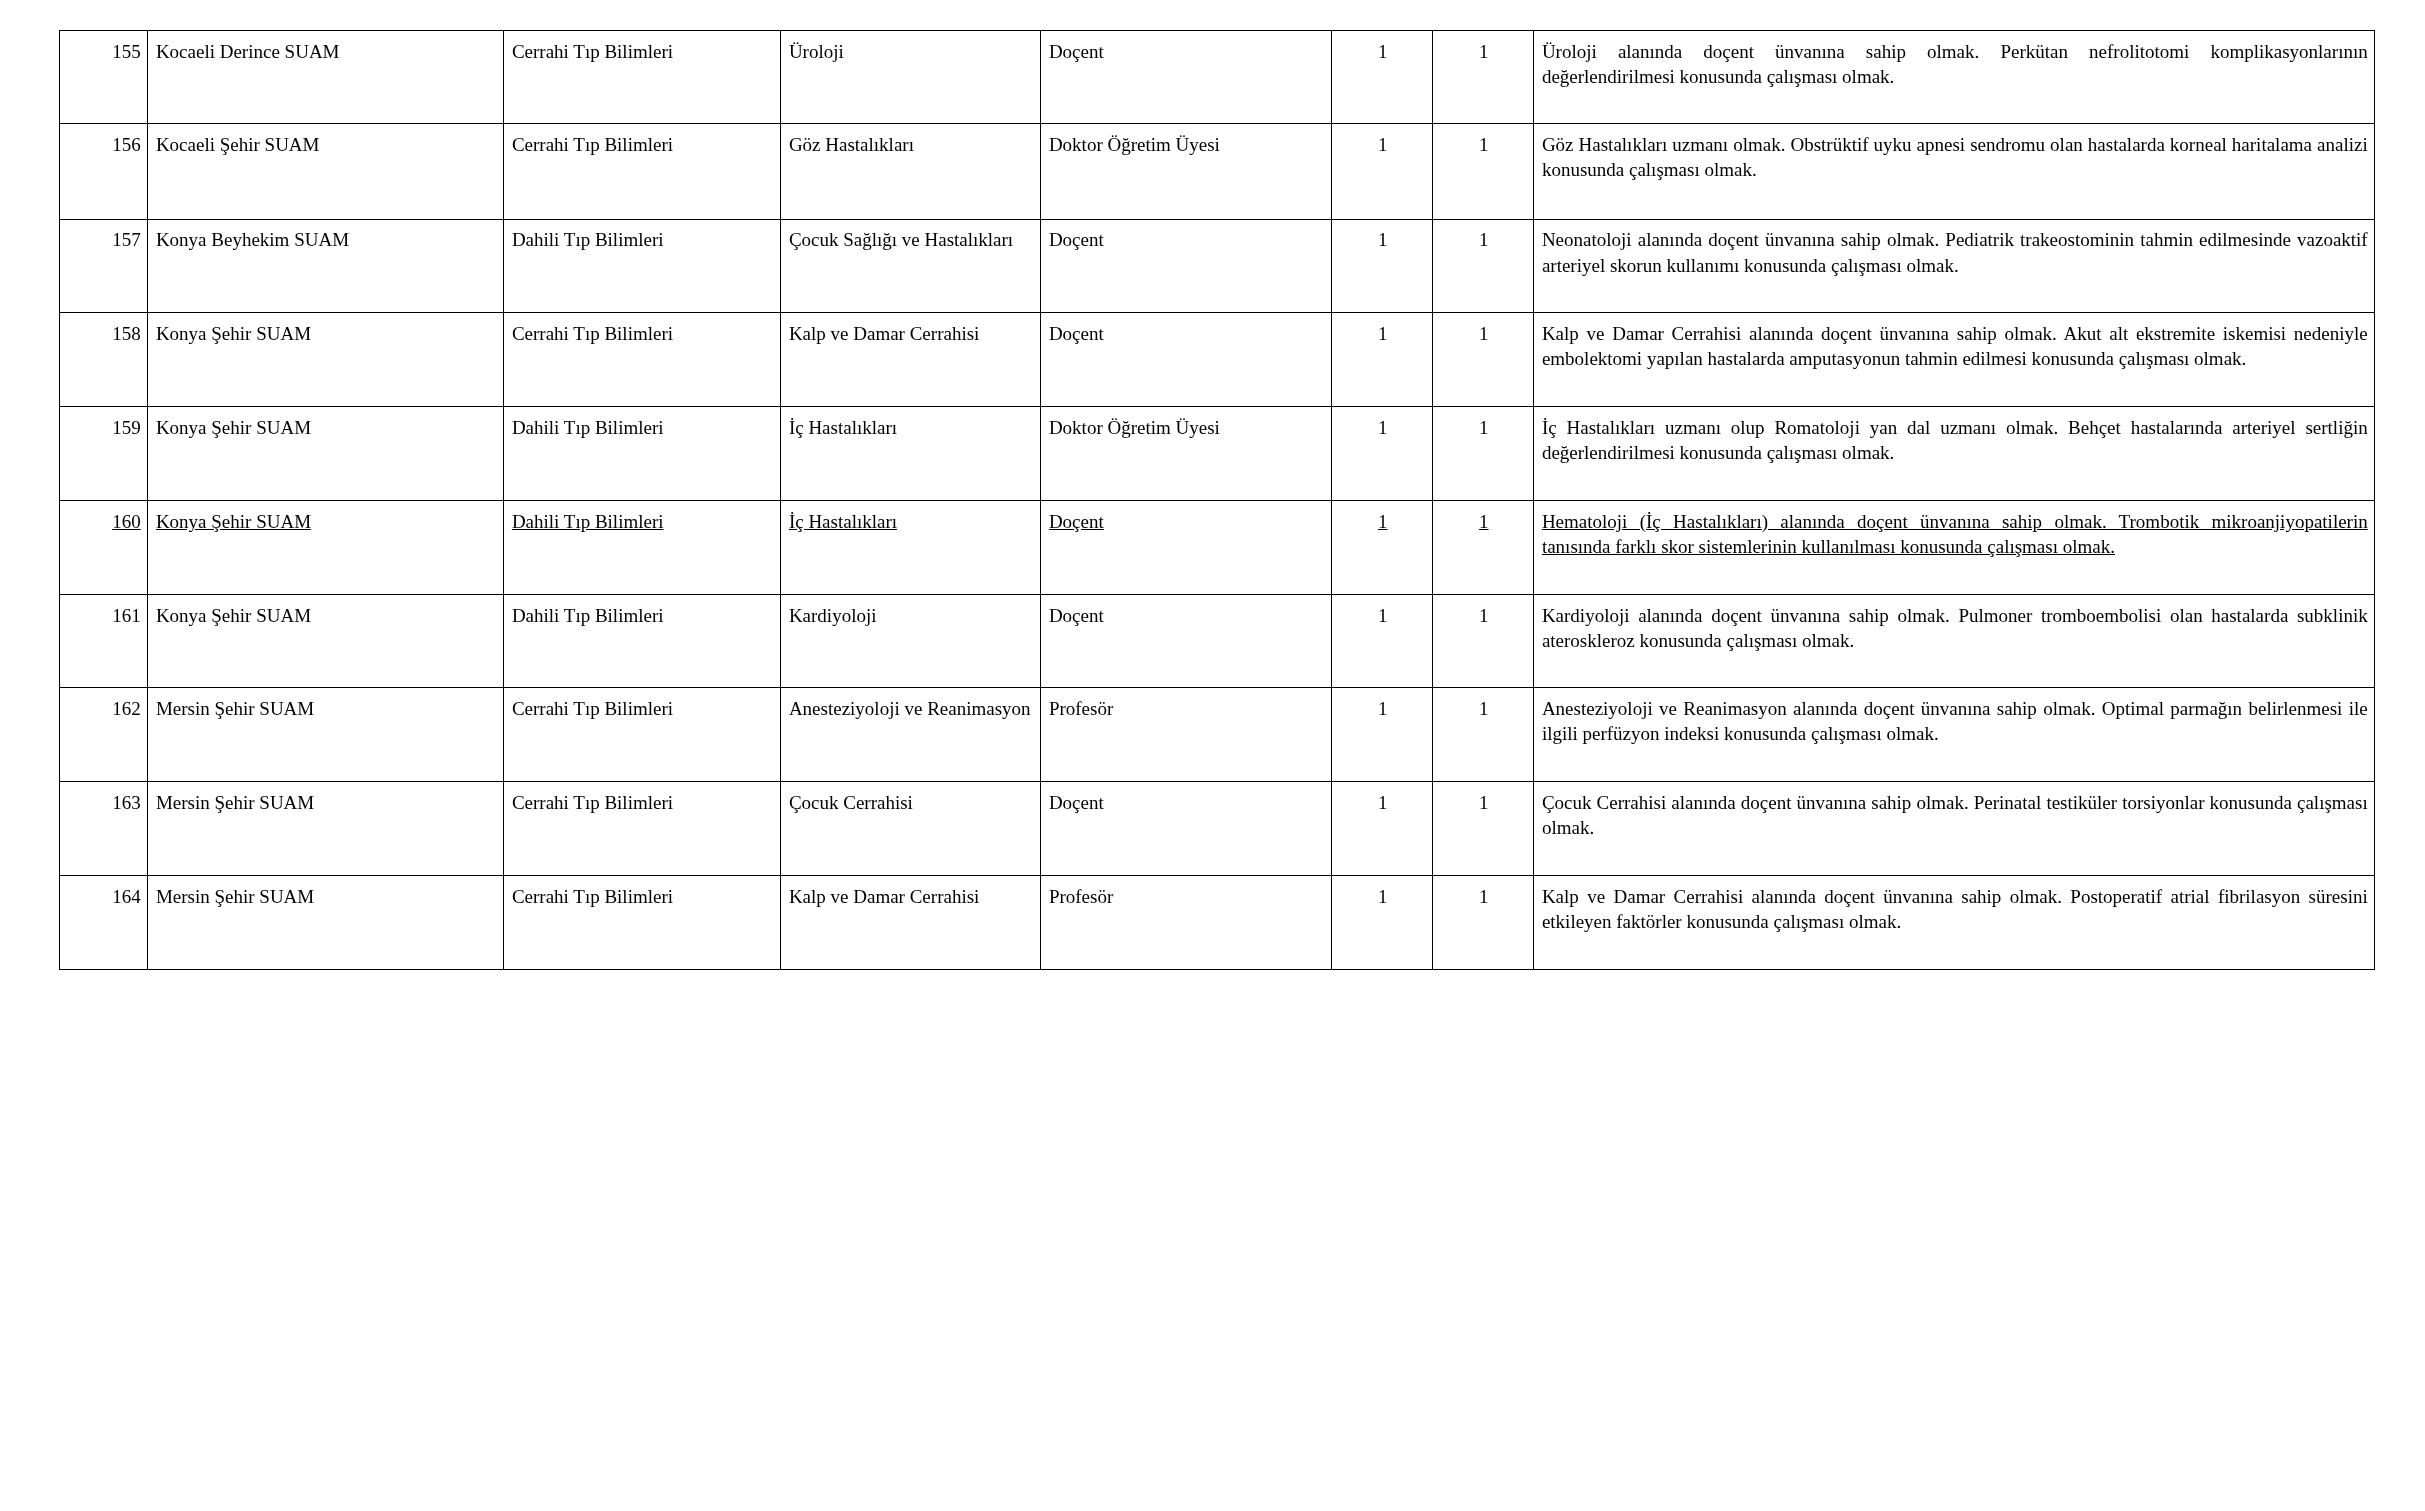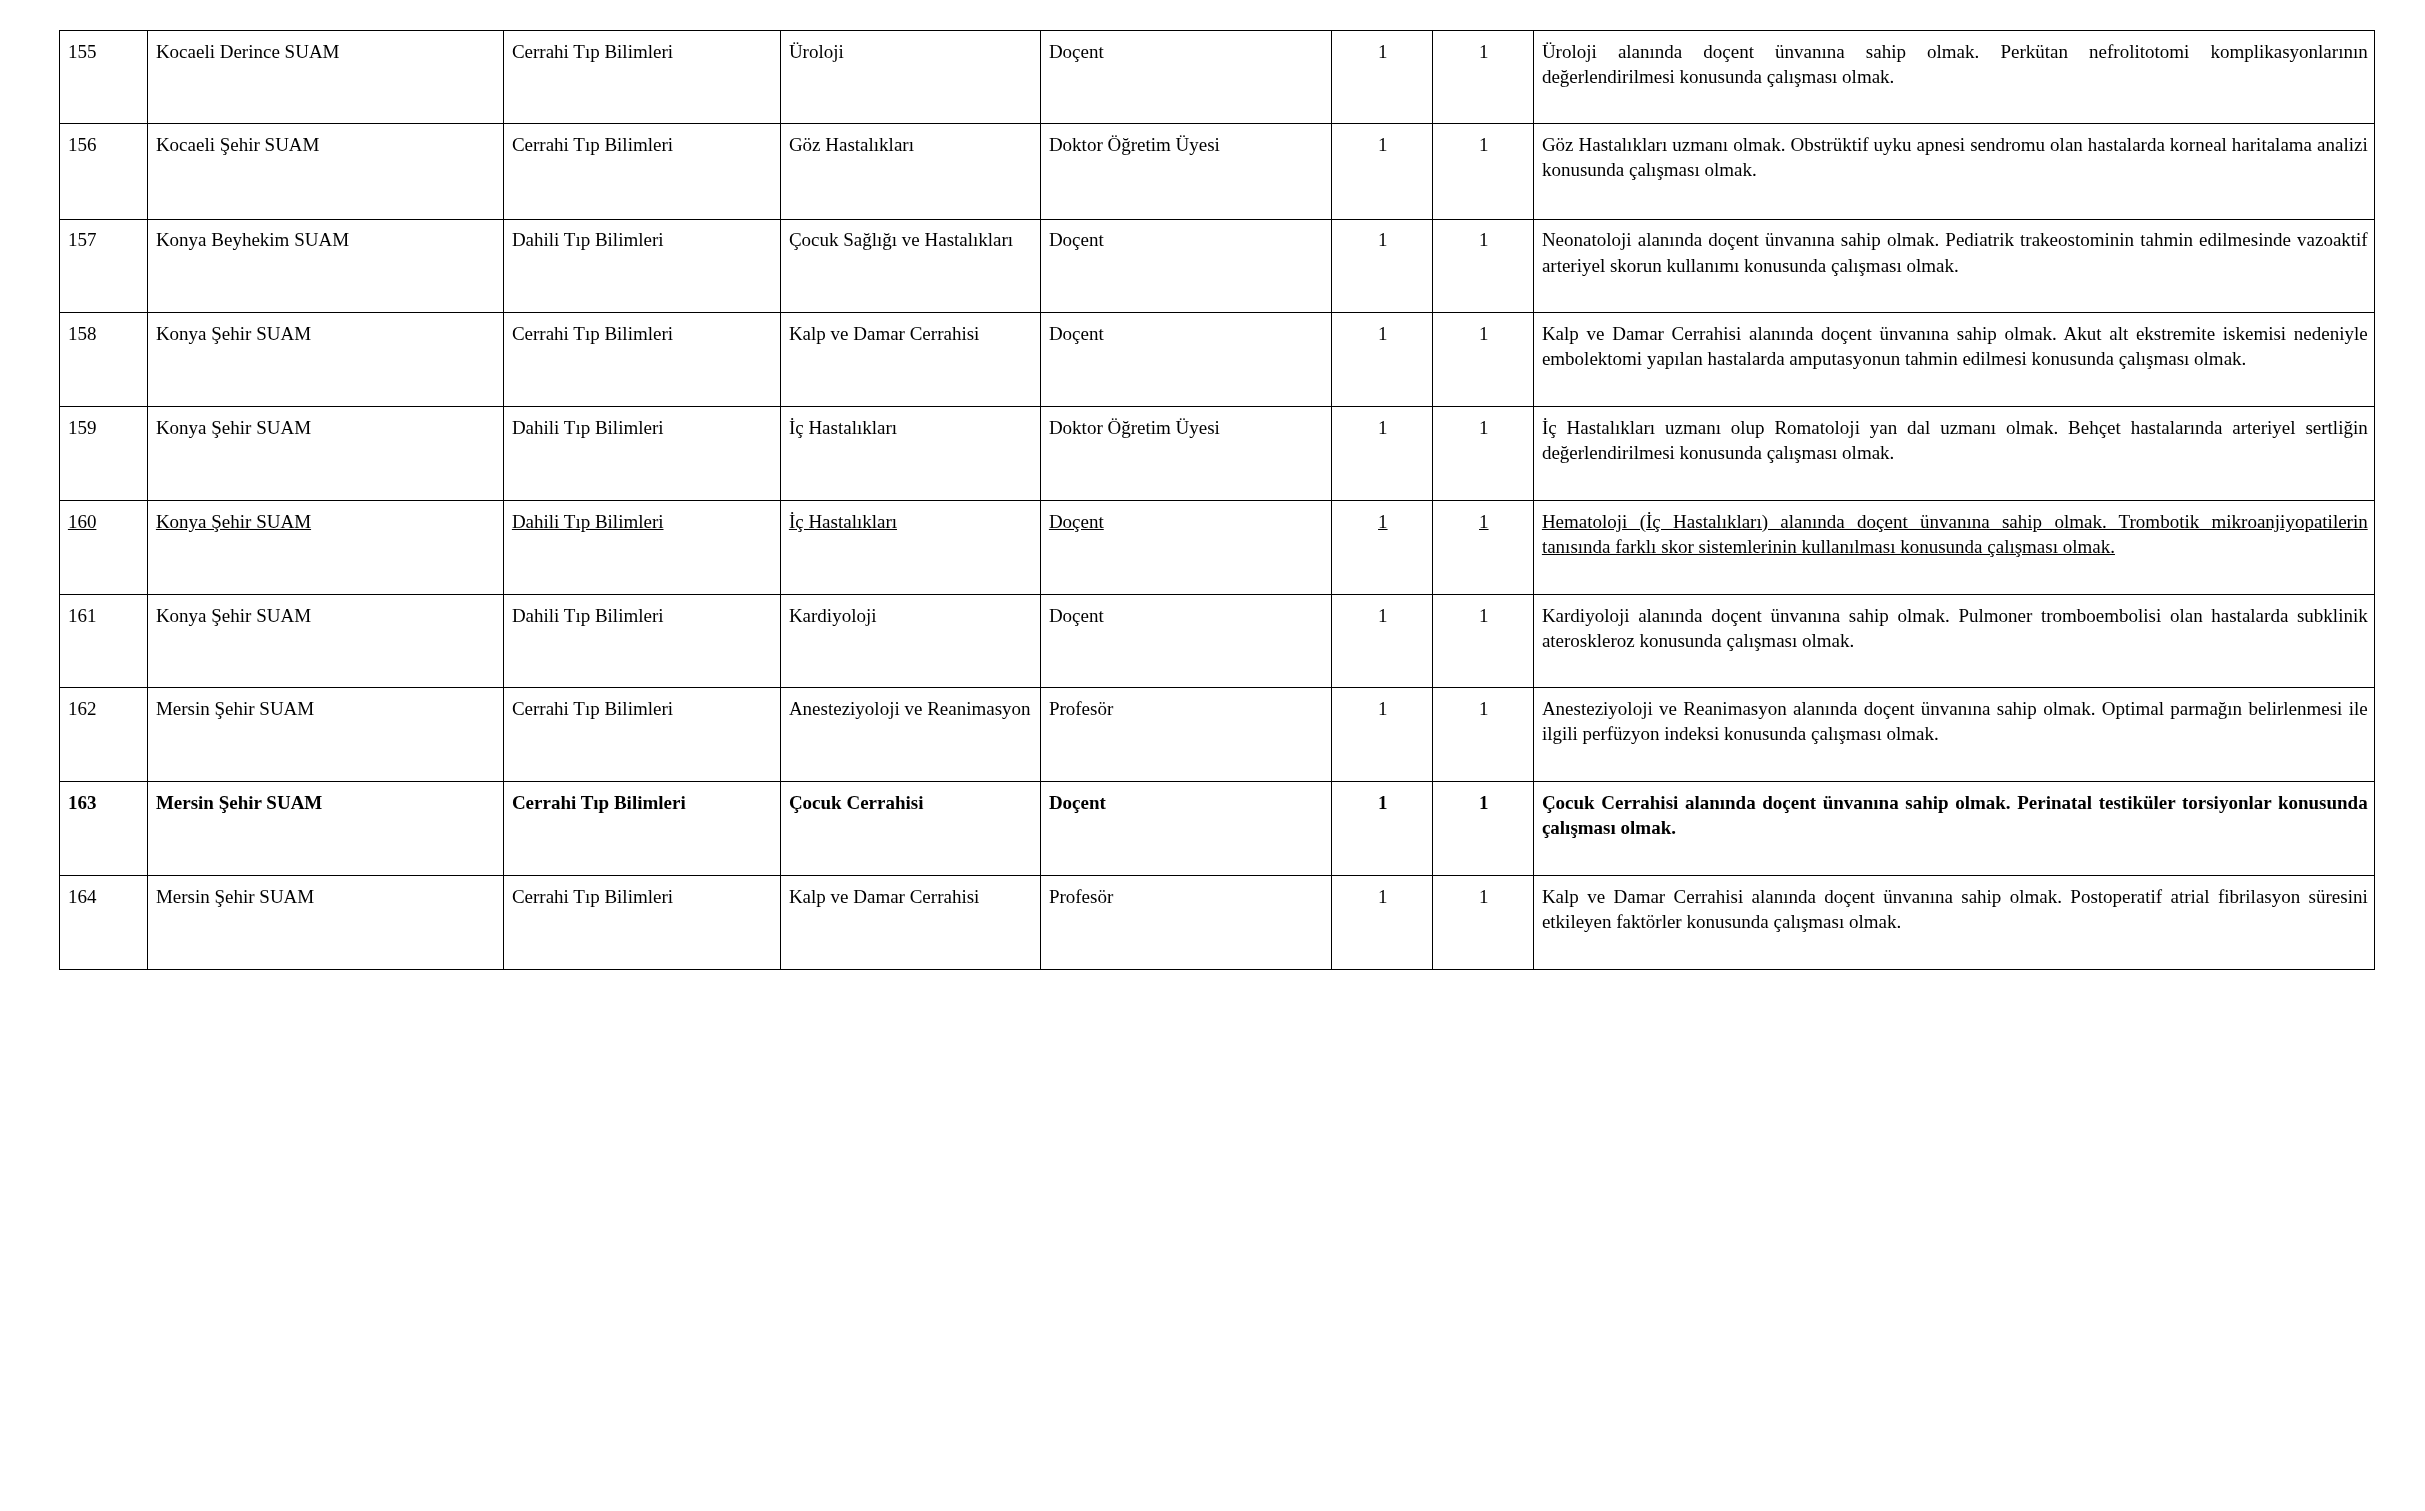--- a/index.html
+++ b/index.html
@@ -38,21 +38,21 @@
   col.c-no      { width: 88px; }
   col.c-unit    { width: 356px; }
   col.c-faculty { width: 277px; }
   col.c-dept    { width: 260px; }
   col.c-title   { width: 291px; }
   col.c-num1    { width: 101px; }
   col.c-num2    { width: 101px; }
   col.c-desc    { width: 841px; }
 
   td.no {
-    text-align: left;
+    text-align: right;
     vertical-align: middle;
   }
   td.num {
     text-align: center;
     vertical-align: middle;
   }
   td.mid {
     vertical-align: middle;
   }
   td.desc {
@@ -65,21 +65,21 @@
     hyphens: none;
   }
   tr.row-155 td { height: 76px; }
   tr.row-156 td { height: 79px; }
   tr.row-157 td { height: 77px; font-family: Liberation Serif, serif; }
   tr.row-158 td { height: 77px; }
   tr.row-159 td { height: 77px; }
   tr.row-160 td { height: 77px; text-decoration: underline; }
   tr.row-161 td { height: 77px; }
   tr.row-162 td { height: 77px; }
-  tr.row-163 td { height: 77px; font-weight: bold; }
+  tr.row-163 td { height: 77px; }
   tr.row-164 td { height: 77px; }
 </style>
 </head>
 <body>
 
 <div class="page">
   <table class="listing">
     <colgroup>
       <col class="c-no">
       <col class="c-unit">

